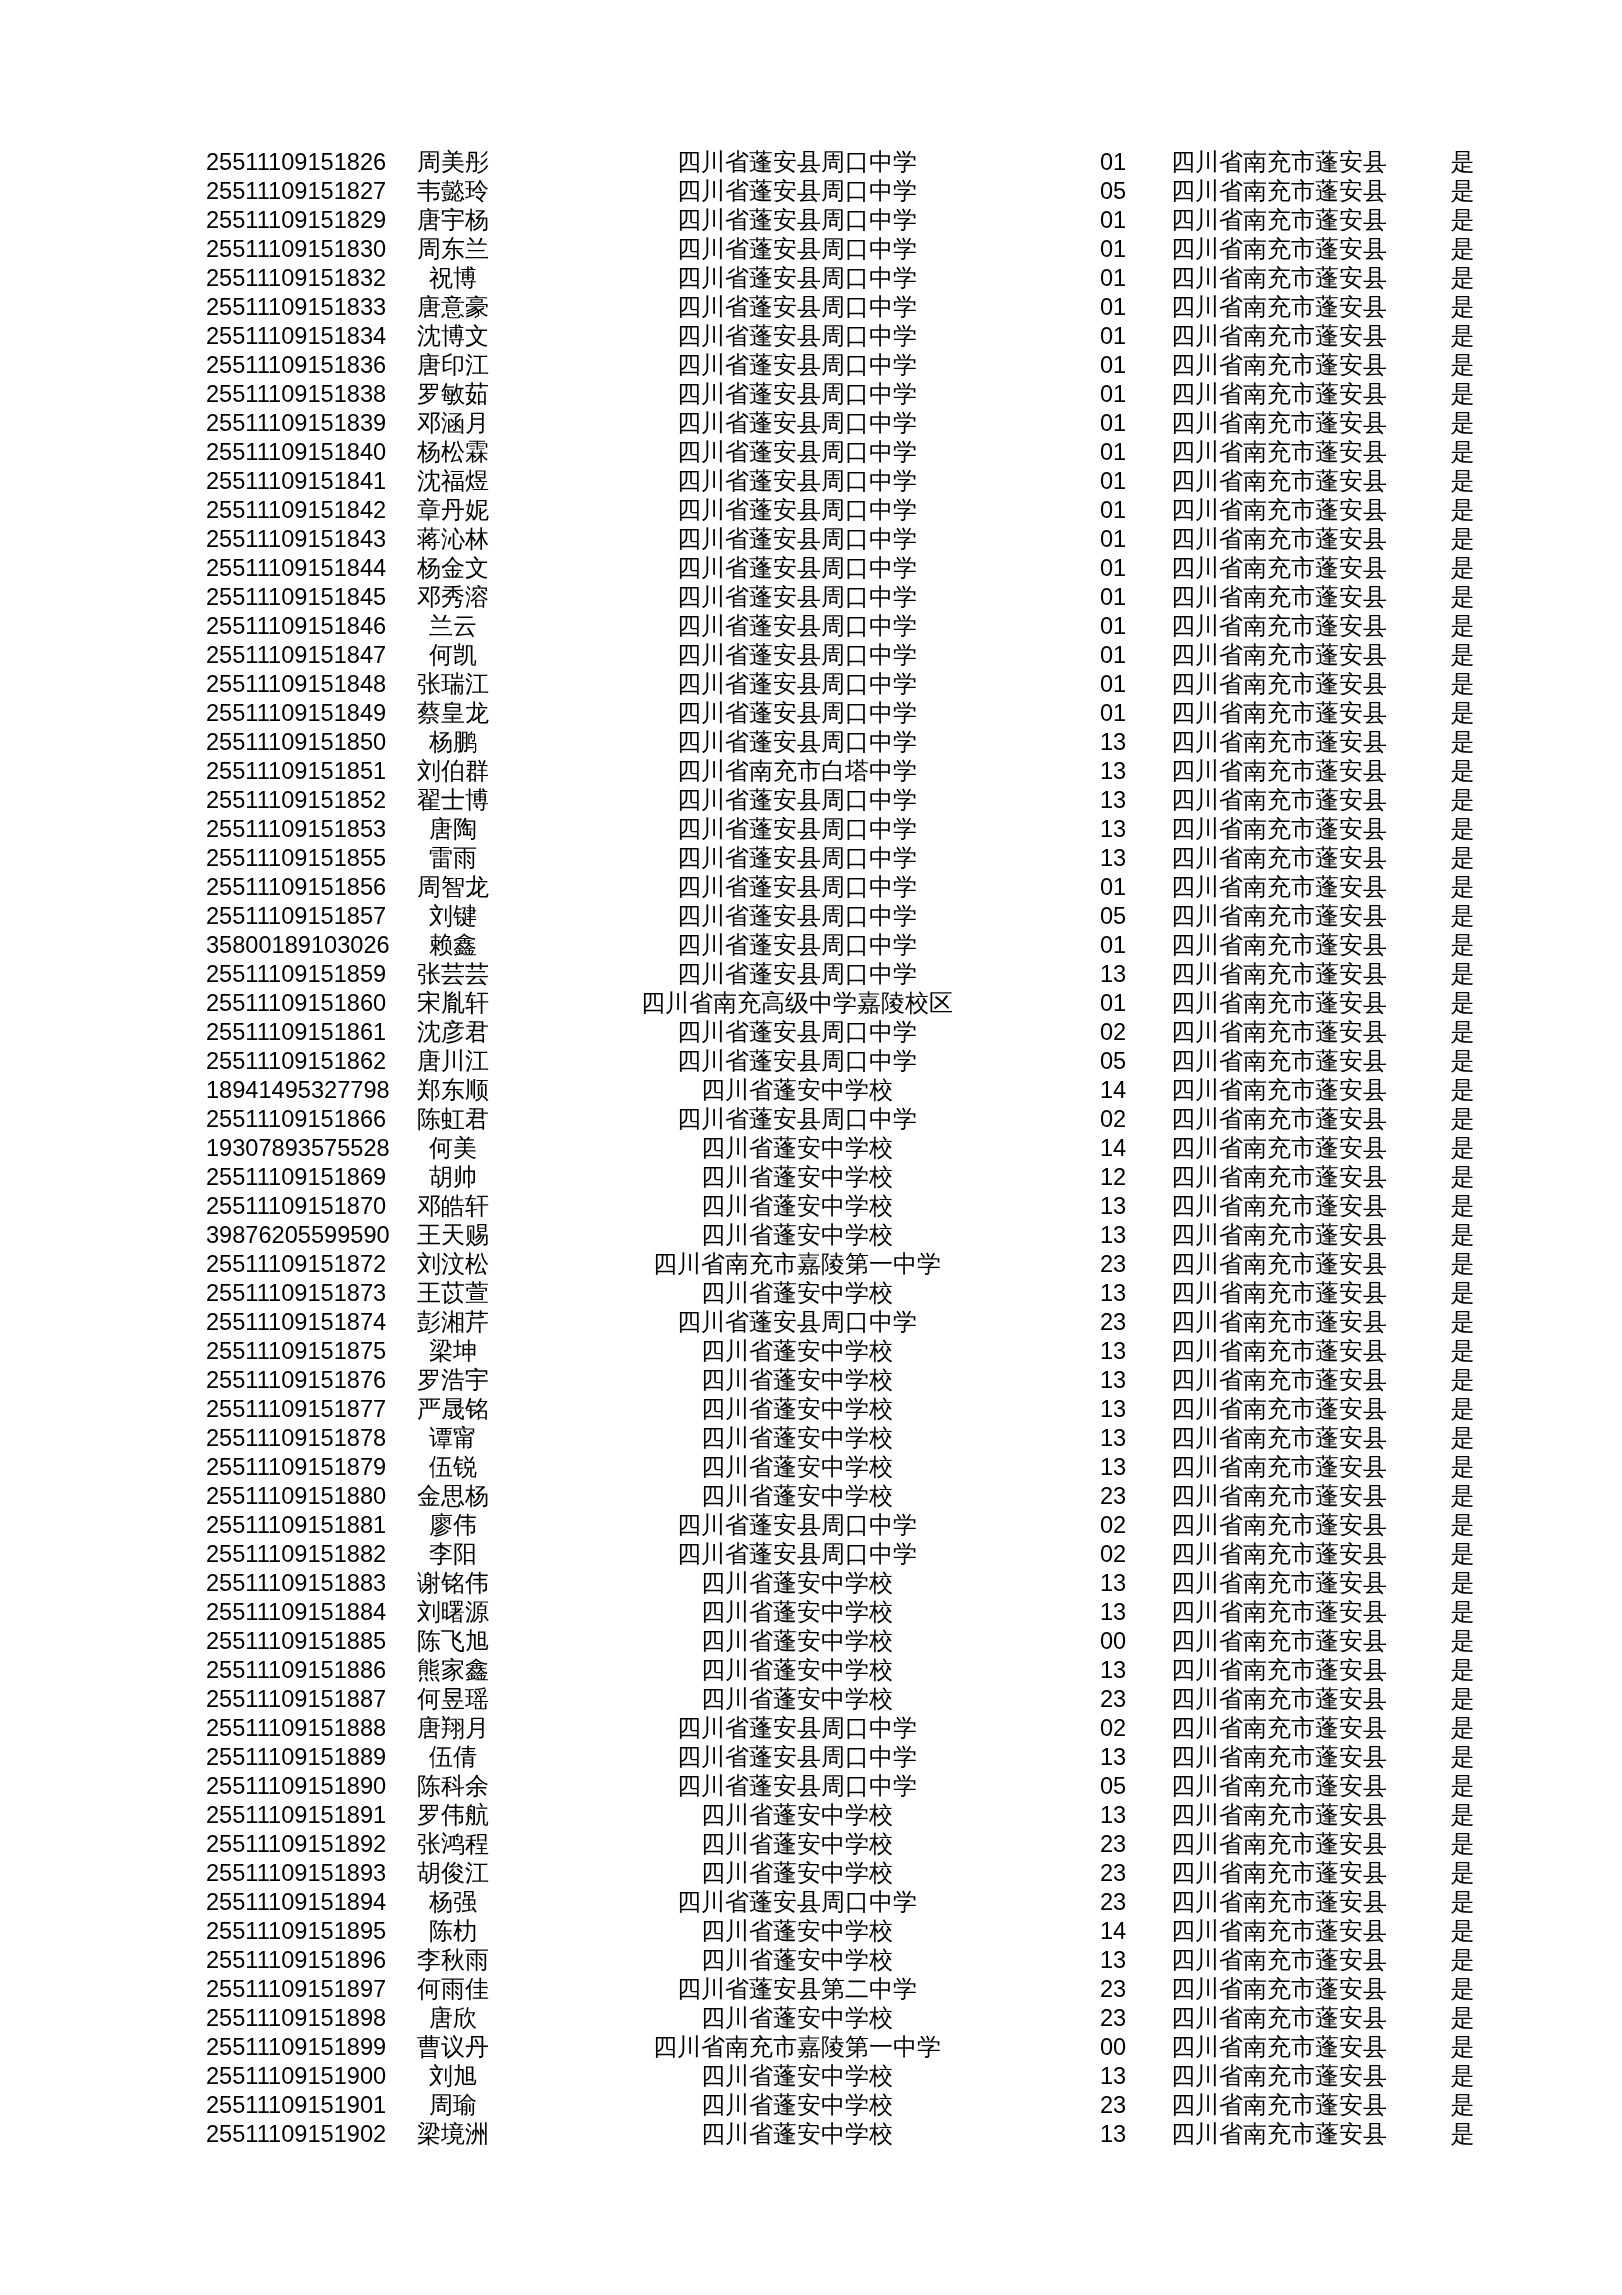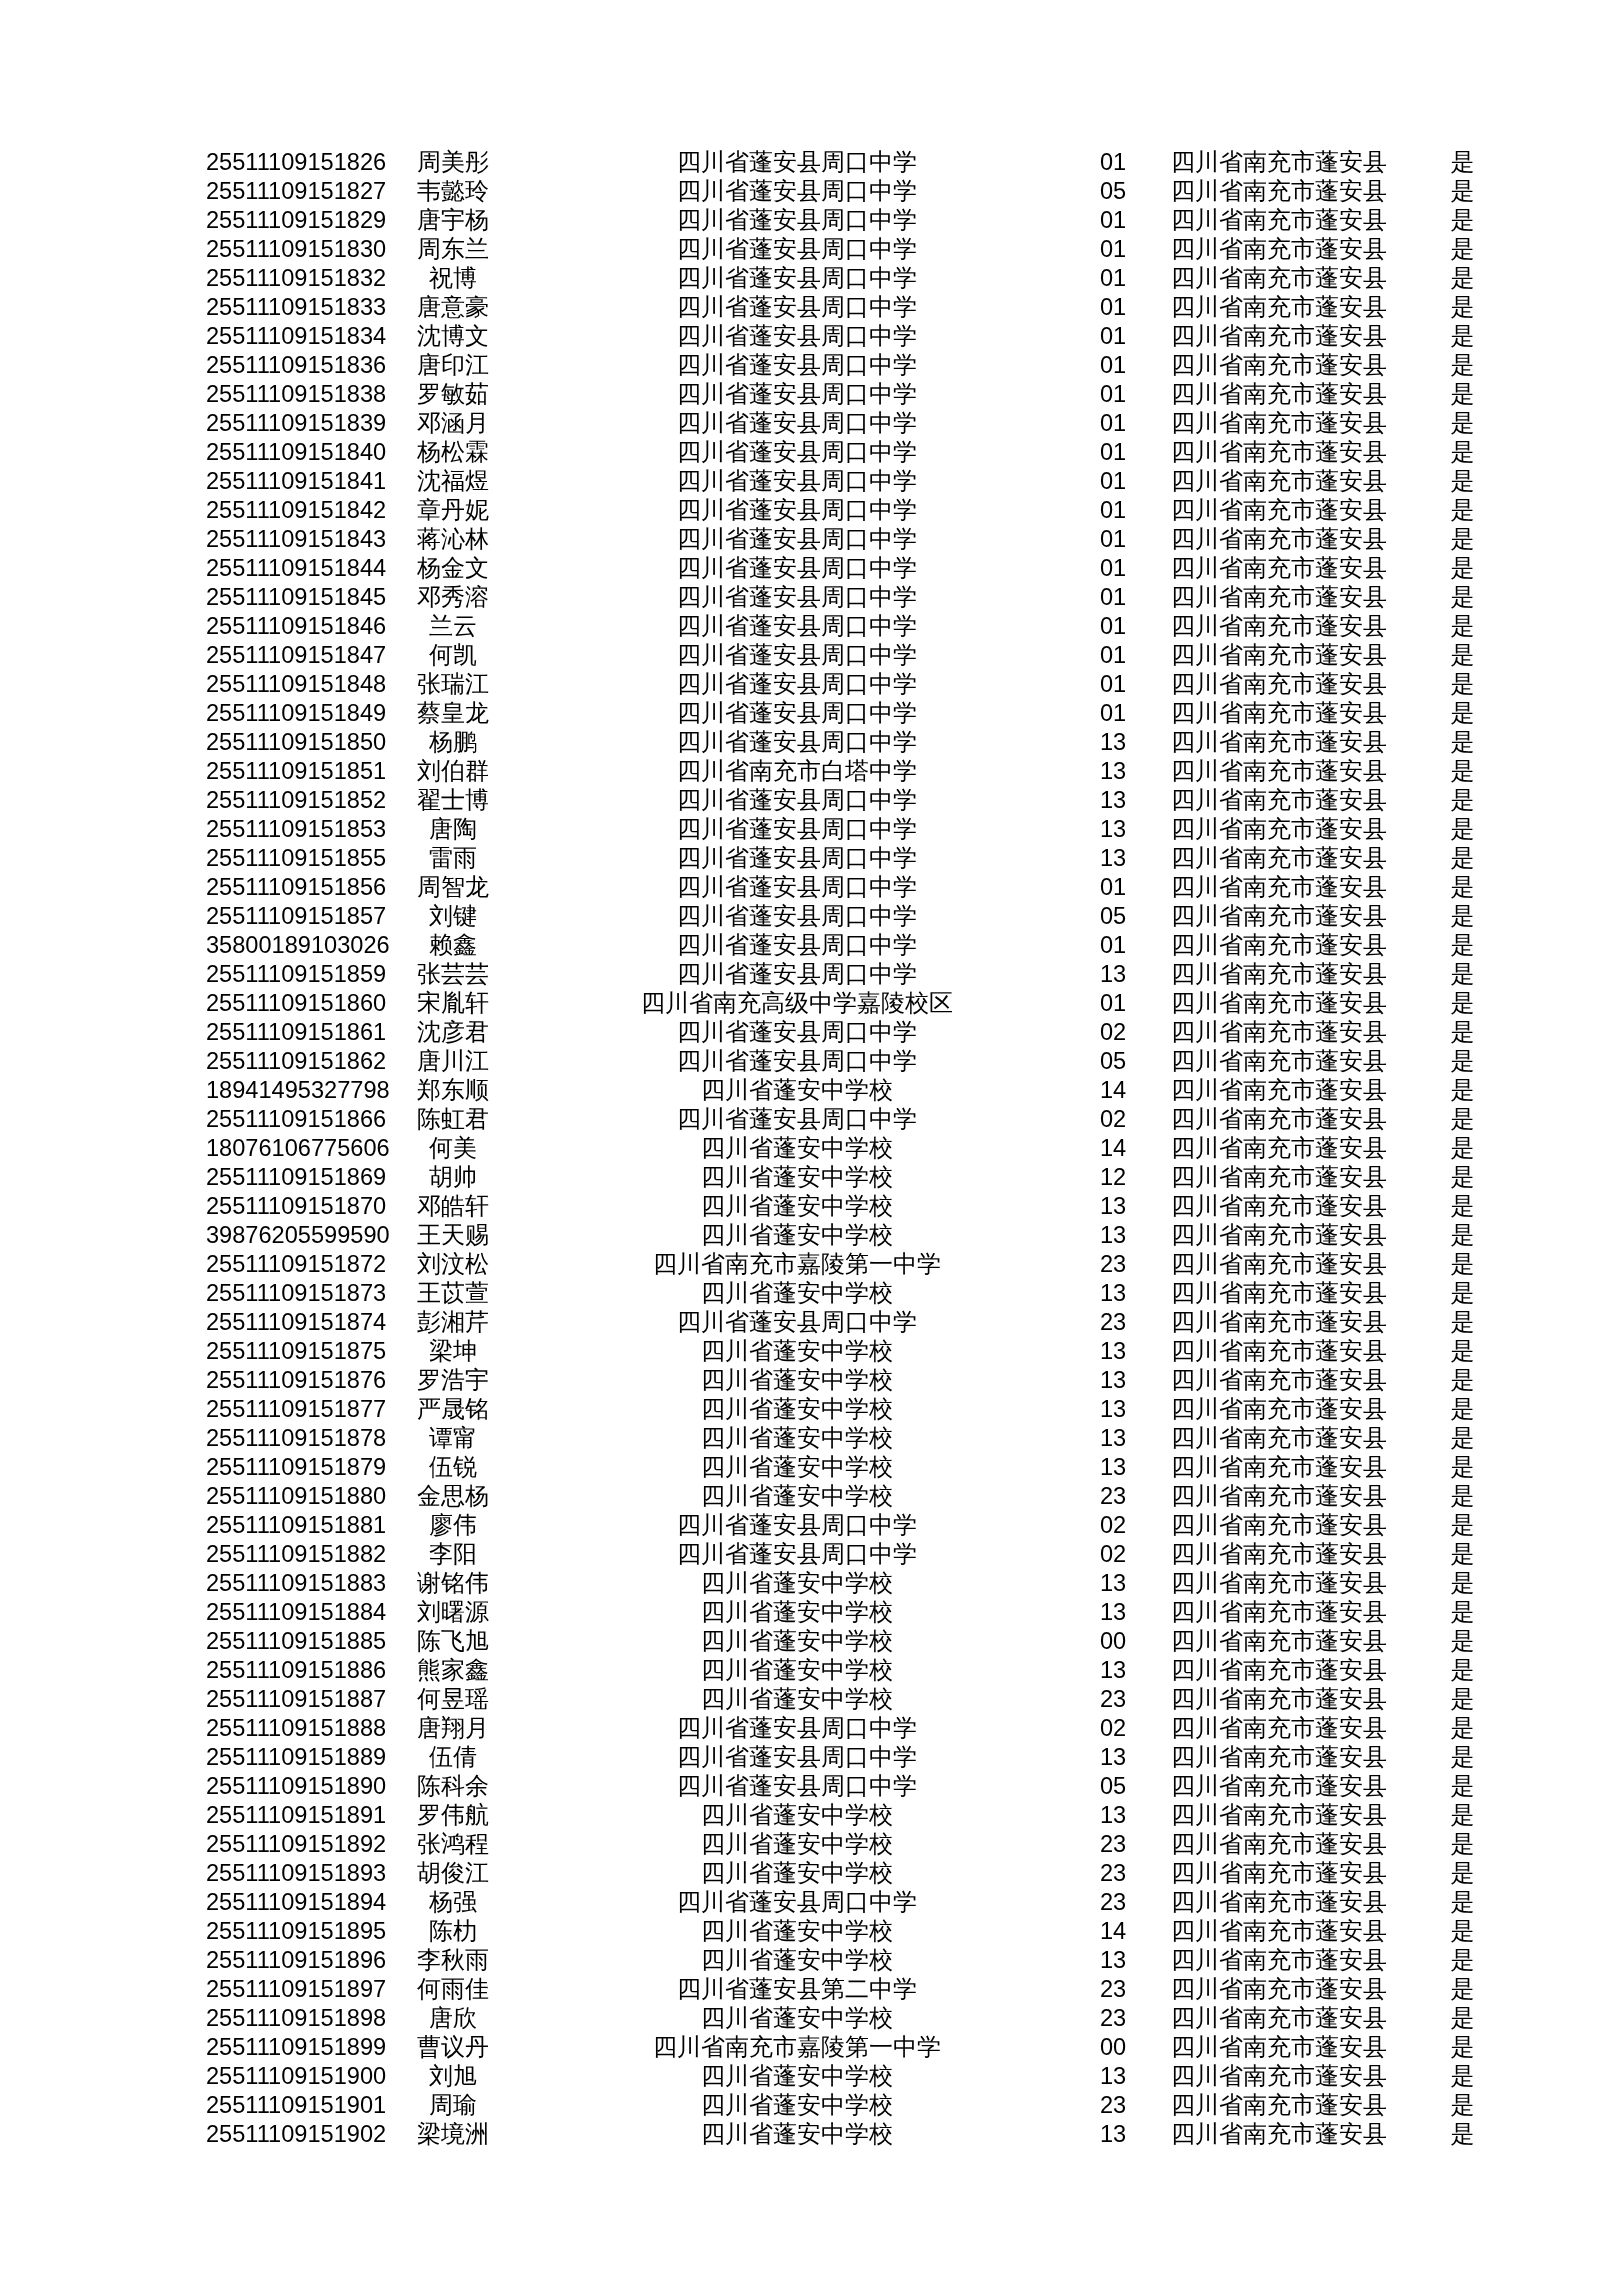--- a/index.html
+++ b/index.html
@@ -361,21 +361,21 @@
   <div class="row">
     <span class="cell c-id">25511109151866</span>
     <span class="cell c-name">陈虹君</span>
     <span class="cell c-school">四川省蓬安县周口中学</span>
     <span class="cell c-code">02</span>
     <span class="cell c-district">四川省南充市蓬安县</span>
     <span class="cell c-flag">是</span>
   </div>
 
   <div class="row">
-    <span class="cell c-id">18076106775606</span>
+    <span class="cell c-id">19307893575528</span>
     <span class="cell c-name">何美</span>
     <span class="cell c-school">四川省蓬安中学校</span>
     <span class="cell c-code">14</span>
     <span class="cell c-district">四川省南充市蓬安县</span>
     <span class="cell c-flag">是</span>
   </div>
 
   <div class="row">
     <span class="cell c-id">25511109151869</span>
     <span class="cell c-name">胡帅</span>

